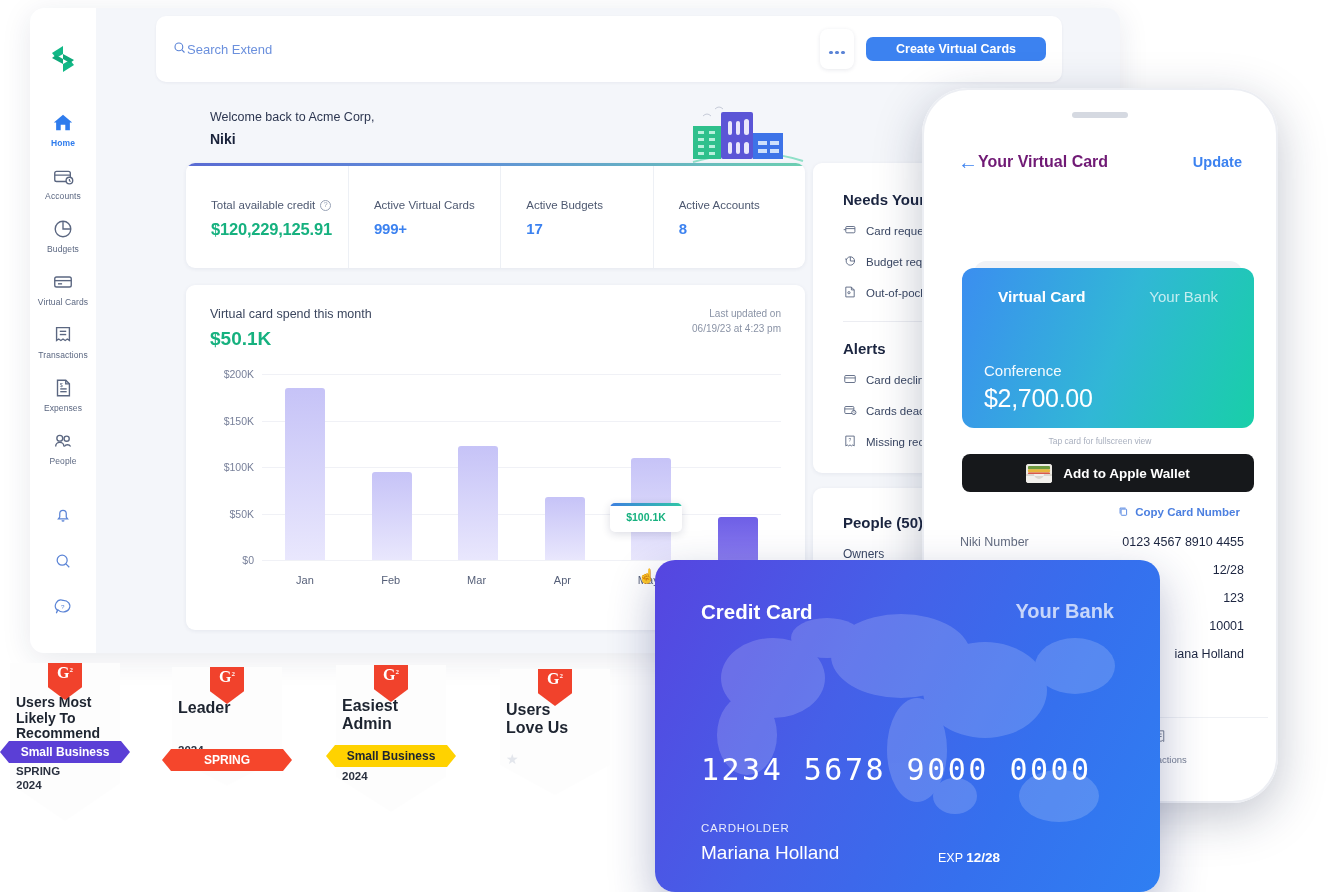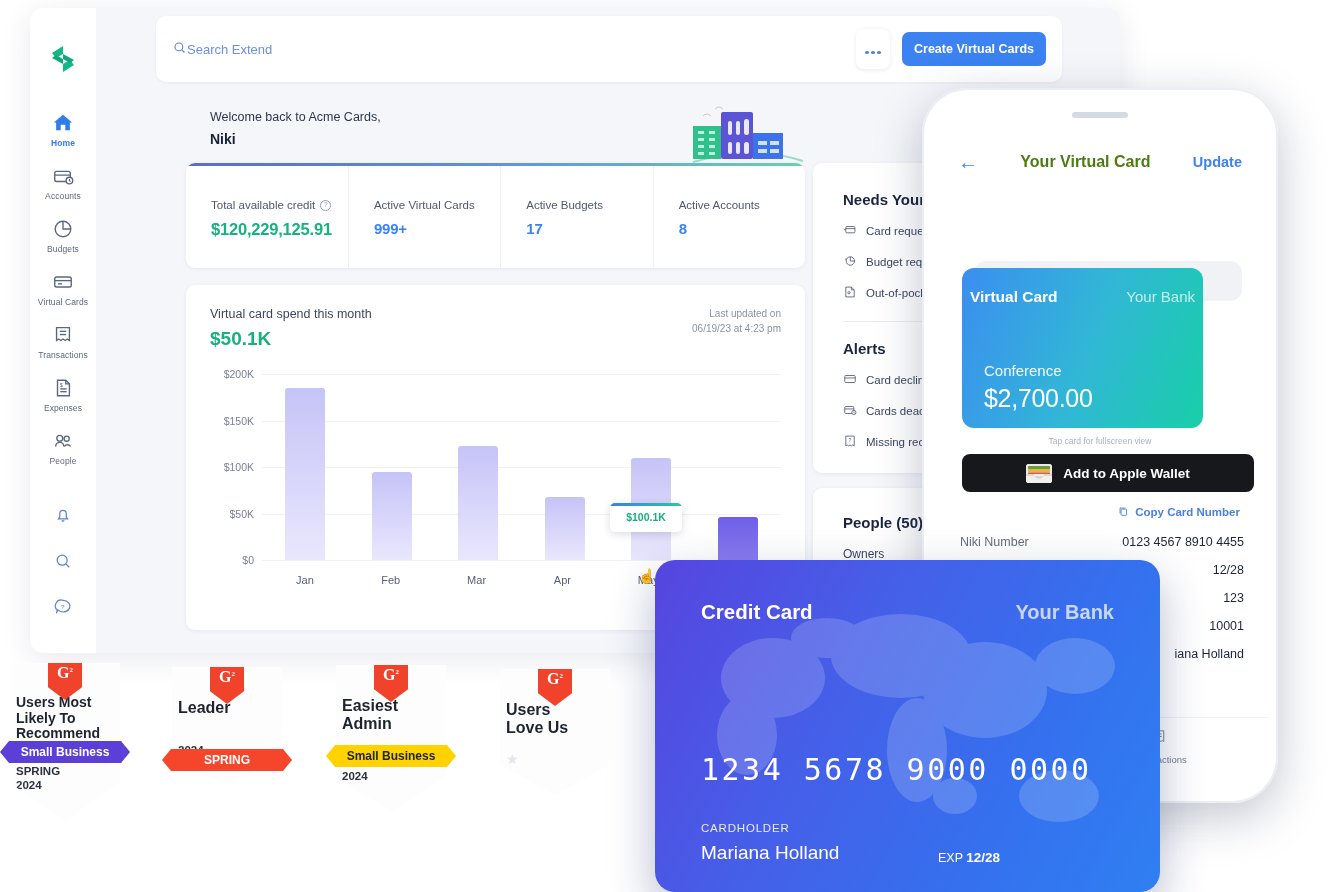--- a/index.html
+++ b/index.html
@@ -46,22 +46,22 @@
     font-family:inherit; background:transparent; width:260px;
   }
   #search-input::placeholder{ color:#6b90dd; }
   #dots-btn{
     width:34px; height:40px; border-radius:8px; background:#fff;
     display:flex; align-items:center; justify-content:center; cursor:pointer;
     box-shadow:0 1px 4px rgba(30,40,80,.10); margin-right:12px;
   }
   .dot{ width:3.4px; height:3.4px; border-radius:50%; background:#5b84d6; display:inline-block; margin:0 1.3px; }
   #create-btn{
-    height:34px; background:#3c82f0; color:#fff; border:none; border-radius:7px;
-    font-size:12.5px; font-weight:700; font-family:inherit; padding:0 12px;
+    height:24px; background:#3c82f0; color:#fff; border:none; border-radius:7px;
+    font-size:12.5px; font-weight:700; font-family:inherit; padding:0 30px;
     cursor:pointer; white-space:nowrap; overflow:hidden;
   }
 
   
   #welcome{ position:absolute; left:180px; top:102px; z-index:2; }
   #welcome-line1{ font-size:12.5px; color:#2c3650; }
   #welcome-name{ font-size:14px; color:#19223a; font-weight:700; margin-top:7px; }
   #buildings{ position:absolute; left:655px; top:88px; width:120px; height:72px; }
 
   
@@ -159,30 +159,30 @@
   }
   #notch{
     position:absolute; left:50%; top:14px; transform:translateX(-50%);
     width:56px; height:6px; border-radius:4px; background:#d5d9e1;
   }
   #phone-nav{
     position:absolute; left:0; top:42px; width:100%; height:44px;
     display:flex; align-items:center; padding:0 26px;
   }
   #back-arrow{ font-size:20px; color:#3c82f0; cursor:pointer; line-height:1; }
-  #phone-title{ flex:1; text-align:center; font-size:16px; font-weight:700; color:#4d7c0f; }
+  #phone-title{ flex:1; text-align:left; font-size:16px; font-weight:700; color:#701a75; }
   #update-link{ font-size:14.5px; font-weight:700; color:#3c82f0; cursor:pointer; }
   #vcard-shadow{
     position:absolute; left:42px; top:163px; width:268px; height:40px;
     background:#f1f2f6; border-radius:12px;
   }
   #vcard{
-    position:absolute; left:30px; top:170px; width:241px; height:160px;
+    position:absolute; left:30px; top:170px; width:292px; height:160px;
     border-radius:12px; background:linear-gradient(110deg,#3b8ef0 0%,#31b7d6 52%,#18cfa8 100%);
-    padding:20px 8px; color:#fff;
+    padding:20px 36px; color:#fff;
   }
   #vcard-top{ display:flex; justify-content:space-between; align-items:flex-start; }
   #vcard-type{ font-size:15.5px; font-weight:700; }
   #vcard-bank{ font-size:15px; color:rgba(255,255,255,.72); font-weight:400; }
   #vcard-name{ position:absolute; left:22px; bottom:49px; font-size:15px; color:rgba(255,255,255,.95); }
   #vcard-amount{ position:absolute; left:22px; bottom:15px; font-size:25px; font-weight:400; letter-spacing:-.3px; }
   #tap-hint{
     position:absolute; left:0; top:338px; width:100%; text-align:center;
     font-size:8.5px; color:#a9b0bf;
   }
@@ -214,21 +214,21 @@
   .tab-label{ font-size:9.5px; color:#767f93; }
 
   
   #credit-card{
     position:absolute; left:655px; top:560px; width:505px; height:332px;
     border-radius:20px; z-index:8; overflow:hidden;
     background:linear-gradient(118deg,#5645e0 0%,#4560e8 38%,#3570ee 70%,#2f7ff2 100%);
     box-shadow:0 18px 46px rgba(30,45,110,.32);
     color:#fff; padding:40px 46px;
   }
-  #cc-top{ display:flex; justify-content:space-between; align-items:flex-end;gap:40px; }
+  #cc-top{ display:flex; justify-content:space-between; align-items:flex-start;gap:40px; }
   #cc-type{ font-size:20.5px; font-weight:700; }
   #cc-bank{ font-size:20px; font-weight:700; color:rgba(255,255,255,.72); }
   #cc-number{
     position:absolute; left:46px; top:192px; font-size:30px;
     font-family:"DejaVu Sans Mono", monospace; letter-spacing:2.5px; white-space:nowrap;
   }
   #cc-holder-label{ position:absolute; left:46px; top:262px; font-size:11.5px; letter-spacing:.8px; color:rgba(255,255,255,.88); }
   #cc-holder{ position:absolute; left:46px; top:282px; font-size:19px; }
   #cc-exp{ position:absolute; left:283px; top:290px; font-size:12.5px; }
   #cc-exp b{ font-size:13.5px; }
@@ -387,21 +387,21 @@
     </div>
     <div id="dots-btn">
       <span>
         <span class="dot"></span><span class="dot"></span><span class="dot"></span>
       </span>
     </div>
     <button id="create-btn">Create Virtual Cards</button>
   </div>
 
   <div id="welcome">
-    <div id="welcome-line1">Welcome back to Acme Cards,</div>
+    <div id="welcome-line1">Welcome back to Acme Corp,</div>
     <div id="welcome-name">Niki</div>
   </div>
 
   <div id="buildings">
     <svg viewBox="0 0 120 72" width="120" height="72">
       <path d="M8 66 Q42 57 62 57 Q95 57 118 65" stroke="#8fe0c8" stroke-width="2" fill="none"></path>
       <path d="M18 20 q4 -4 8 0" stroke="#c6cbd8" stroke-width="1" fill="none"></path>
       <path d="M30 13 q4 -4 8 0" stroke="#c6cbd8" stroke-width="1" fill="none"></path>
       <rect x="8" y="30" width="28" height="33" fill="#2fc08c"></rect>
       <rect x="36" y="16" width="32" height="47" rx="2" fill="#5b55d6"></rect>

